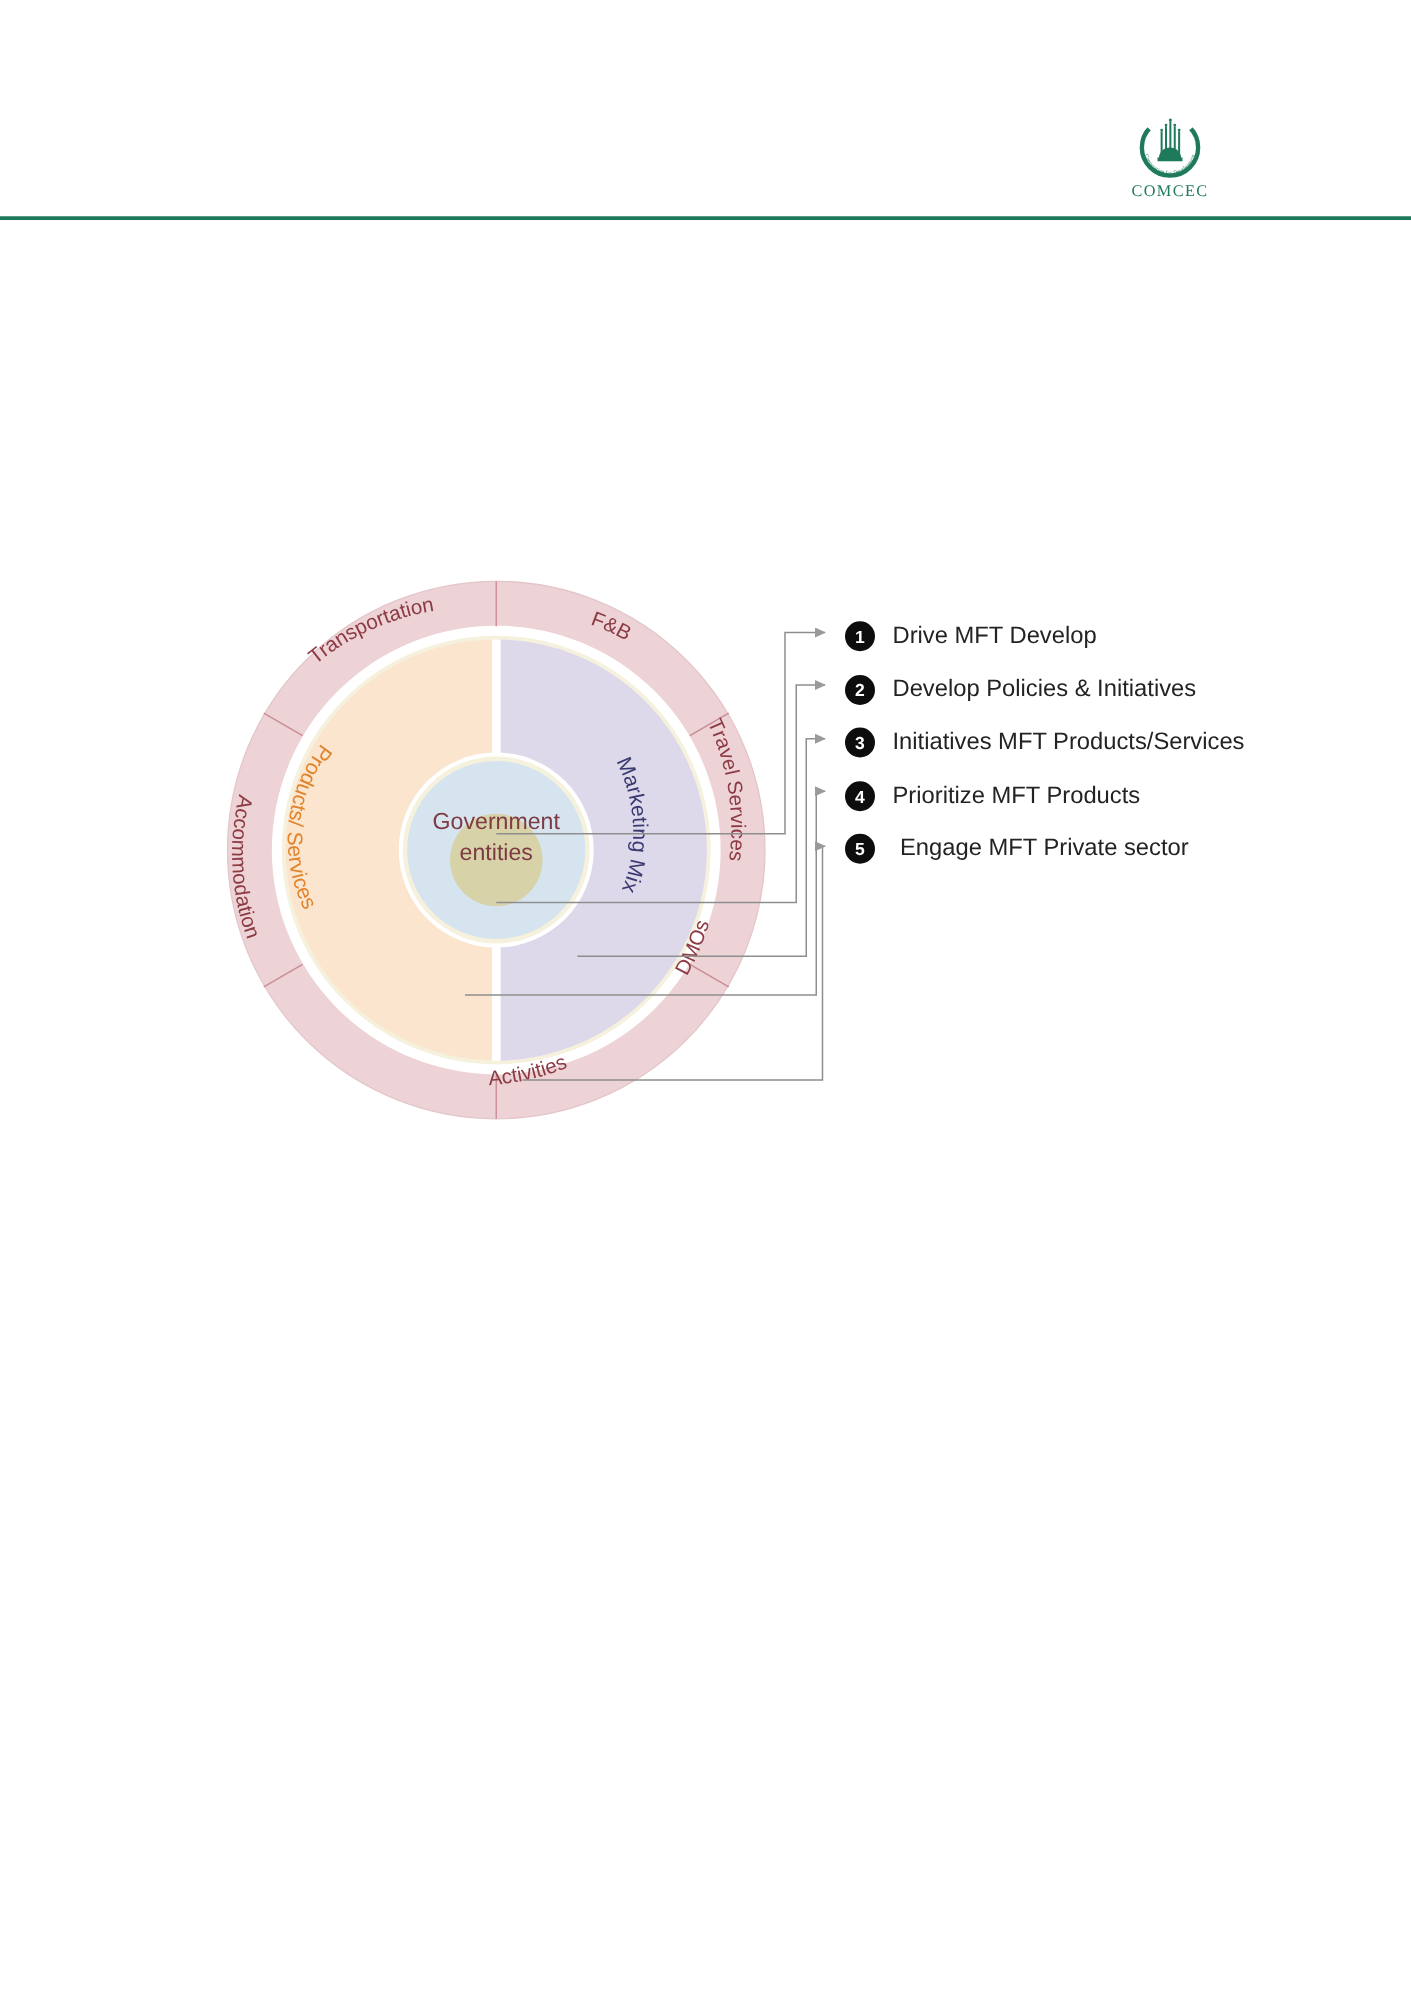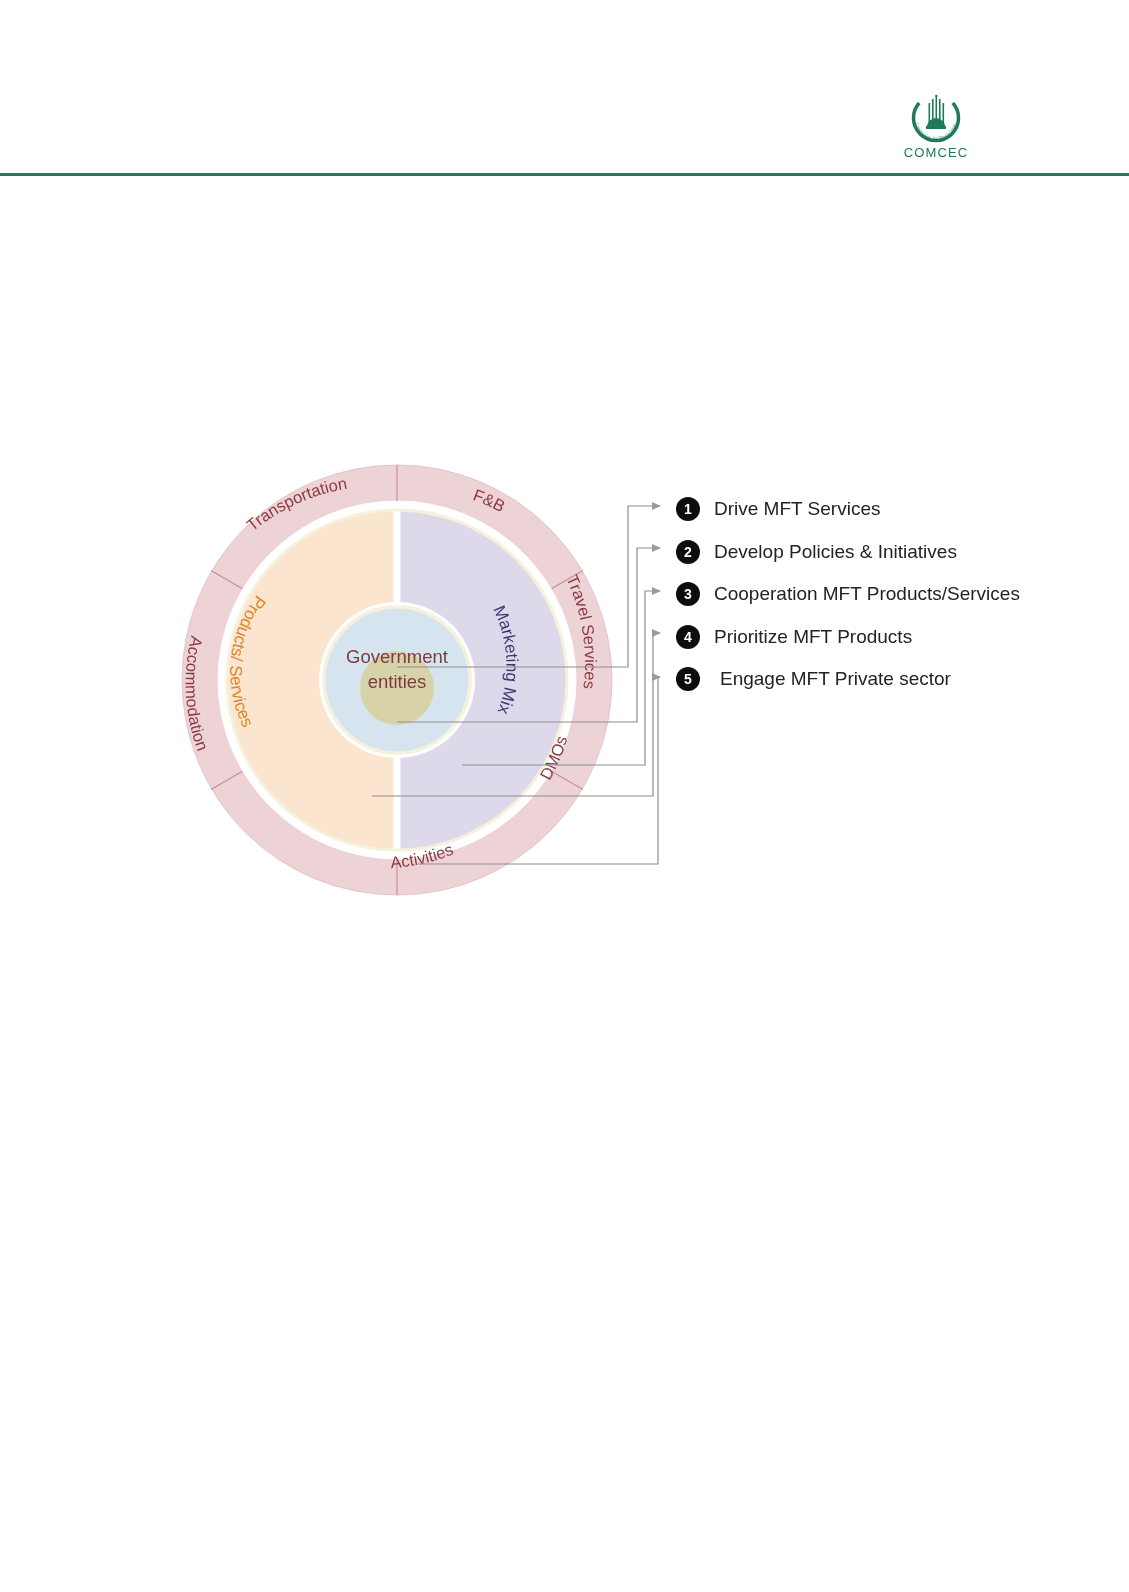--- a/index.html
+++ b/index.html
@@ -14,21 +14,21 @@
   .header-rule{
     position:absolute;left:0;top:173px;width:1129px;height:3px;
     background:#1f7a5c;
   }
   .logo-wrap{
     position:absolute;left:893px;top:92px;width:86px;height:74px;
     display:flex;flex-direction:column;align-items:center;justify-content:flex-start;
   }
   .logo-mark{width:60px;height:52px;display:block;}
   .logo-text{
-    font-family:Liberation Sans, sans-serif;
+    font-family:Liberation Serif, serif;
     font-size:13px;letter-spacing:1.1px;color:#1f7a5c;
     margin-top:1px;white-space:nowrap;
   }
 
   
   #diagram{
     position:absolute;left:170px;top:460px;width:470px;height:440px;
   }
   #diagram svg{display:block;width:470px;height:440px;overflow:visible;}
 
@@ -219,29 +219,29 @@
         <path d="M 372 796 L 653 796 L 653 633 L 660 633" marker-end="url(#arrowHead)"></path>
 
         <path d="M 418 864 L 658 864 L 658 677 L 660 677" marker-end="url(#arrowHead)"></path>
       </g>
     </svg>
   </div>
 
   <div id="legend">
     <div class="legend-row">
       <div class="legend-num">1</div>
-      <div class="legend-text">Drive MFT Services</div>
+      <div class="legend-text">Drive MFT Develop</div>
     </div>
     <div class="legend-row">
       <div class="legend-num">2</div>
       <div class="legend-text">Develop Policies &amp; Initiatives</div>
     </div>
     <div class="legend-row">
       <div class="legend-num">3</div>
-      <div class="legend-text">Cooperation MFT Products/Services</div>
+      <div class="legend-text">Initiatives MFT Products/Services</div>
     </div>
     <div class="legend-row">
       <div class="legend-num">4</div>
       <div class="legend-text">Prioritize MFT Products</div>
     </div>
     <div class="legend-row indent">
       <div class="legend-num">5</div>
       <div class="legend-text">Engage MFT Private sector</div>
     </div>
   </div>

